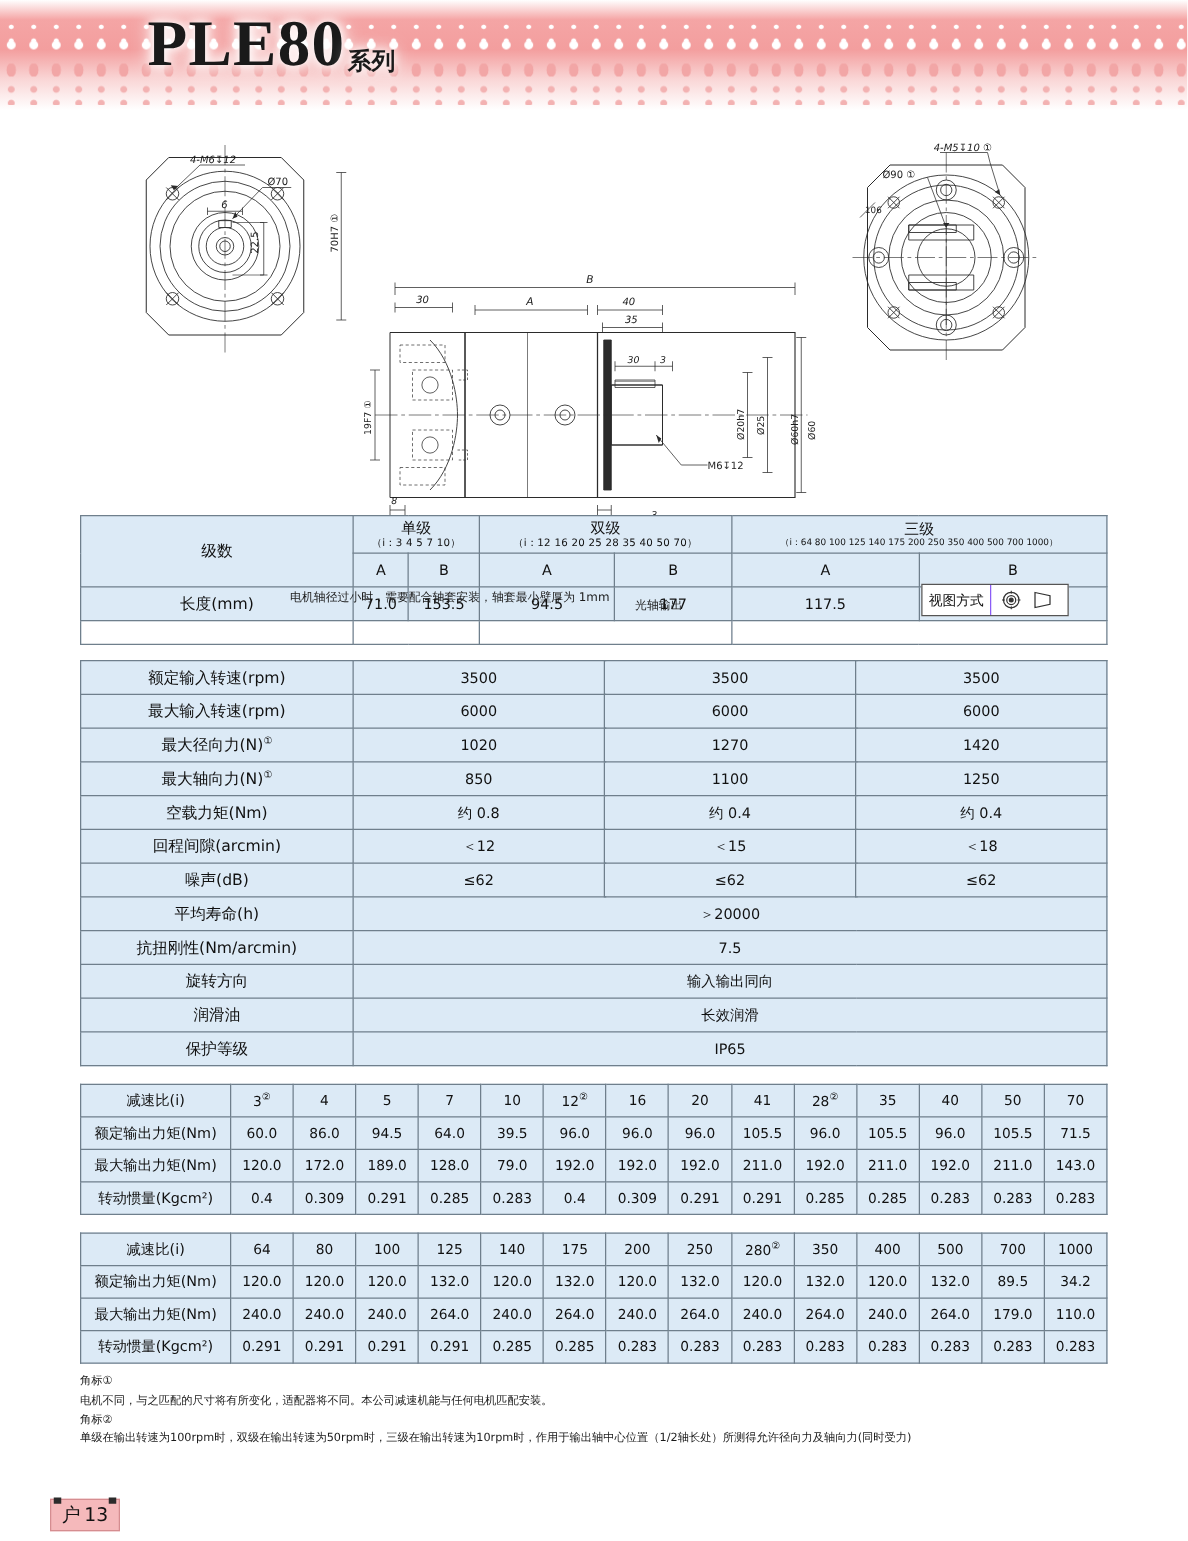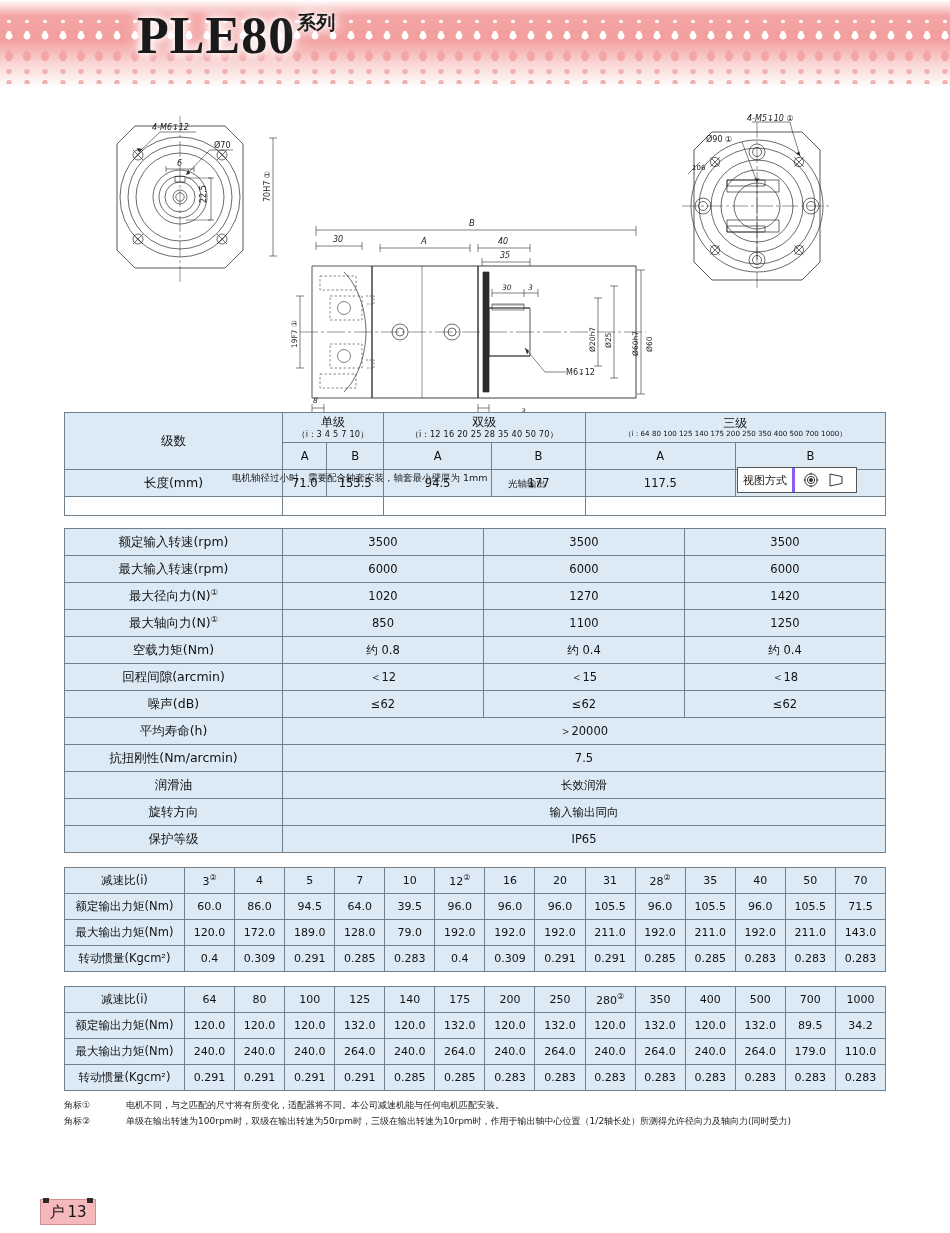--- a/index.html
+++ b/index.html
@@ -52,23 +52,22 @@
   .banner .dots-d {
     top: 66px; height: 18px;
     background-image: radial-gradient(circle, #f3b2b2 2.4px, rgba(243,178,178,0) 3px);
     background-size: 18px 11px;
   }
   .banner-title {
     position: absolute;
     left: 118px; top: 10px;
     z-index: 5;
     display: flex;
-    align-items: flex-start;
+    align-items: flex-end;
     text-shadow: 0 0 7px #ffffff, 0 0 12px #ffffff, 0 0 18px #ffffff;
-    margin-left: 19px;
   }
   .banner-title .model {
     font-family: "Liberation Serif", "DejaVu Serif", serif;
     font-weight: bold;
     font-size: 52px;
     letter-spacing: 1px;
     color: #1a1a1a;
     line-height: 1;
   }
   .banner-title .series {
@@ -103,21 +102,21 @@
     display: flex;
     align-items: stretch;
     border: 1px solid #555;
     background: #fff;
   }
   .viewbox .vb-label {
     display: flex; align-items: center;
     padding: 0 5px;
     font-family: "DejaVu Sans", sans-serif;
     font-size: 11px;
-    border-right: 3px solid #8b5cf6;
+    border-right: 1px solid #8b5cf6;
   }
   .viewbox .vb-sym {
     display: flex; align-items: center; gap: 9px;
     padding: 0 8px;
   }
 
   
   .tbl-wrap { width: 822px; margin: 0 auto; }
   table {
     border-collapse: collapse;
@@ -154,21 +153,21 @@
 
   
   .notes {
     width: 822px;
     margin: 7px auto 0 auto;
     font-family: "DejaVu Sans", sans-serif;
     font-size: 9px;
     color: #1b1b1b;
     line-height: 1.7;
   }
-  .notes .nrow { display: flex; }
+  .notes .nrow { display: flex; flex-direction: column; }
   .notes .nkey { width: 62px; flex: none; }
 
   
   .pagefoot {
     position: absolute;
     left: 40px; bottom: 8px;
     width: 56px; height: 26px;
     background: #f5b9bb;
     border: 1px solid #d58d90;
     display: flex; align-items: center; justify-content: center;
@@ -532,26 +531,26 @@
         </tr>
         <tr>
           <td class="lbl">平均寿命(h)</td>
           <td colspan="6">＞20000</td>
         </tr>
         <tr>
           <td class="lbl">抗扭刚性(Nm/arcmin)</td>
           <td colspan="6">7.5</td>
         </tr>
         <tr>
+          <td class="lbl">旋转方向</td>
+          <td colspan="6">输入输出同向</td>
+        </tr>
+        <tr>
           <td class="lbl">润滑油</td>
           <td colspan="6">长效润滑</td>
-        </tr>
-        <tr>
-          <td class="lbl">旋转方向</td>
-          <td colspan="6">输入输出同向</td>
         </tr>
         <tr>
           <td class="lbl">保护等级</td>
           <td colspan="6">IP65</td>
         </tr>
       </tbody>
   </table>
 </div>
 
 <div class="gap-14"></div>
@@ -562,21 +561,21 @@
         <tr>
           <td class="rlbl">减速比(i)</td>
           <td>3<sup class="fn">②</sup></td>
           <td>4</td>
           <td>5</td>
           <td>7</td>
           <td>10</td>
           <td>12<sup class="fn">②</sup></td>
           <td>16</td>
           <td>20</td>
-          <td>31</td>
+          <td>41</td>
           <td>28<sup class="fn">②</sup></td>
           <td>35</td>
           <td>40</td>
           <td>50</td>
           <td>70</td>
         </tr>
         <tr>
           <td class="rlbl">额定输出力矩(Nm)</td>
           <td>60.0</td>
           <td>86.0</td>

